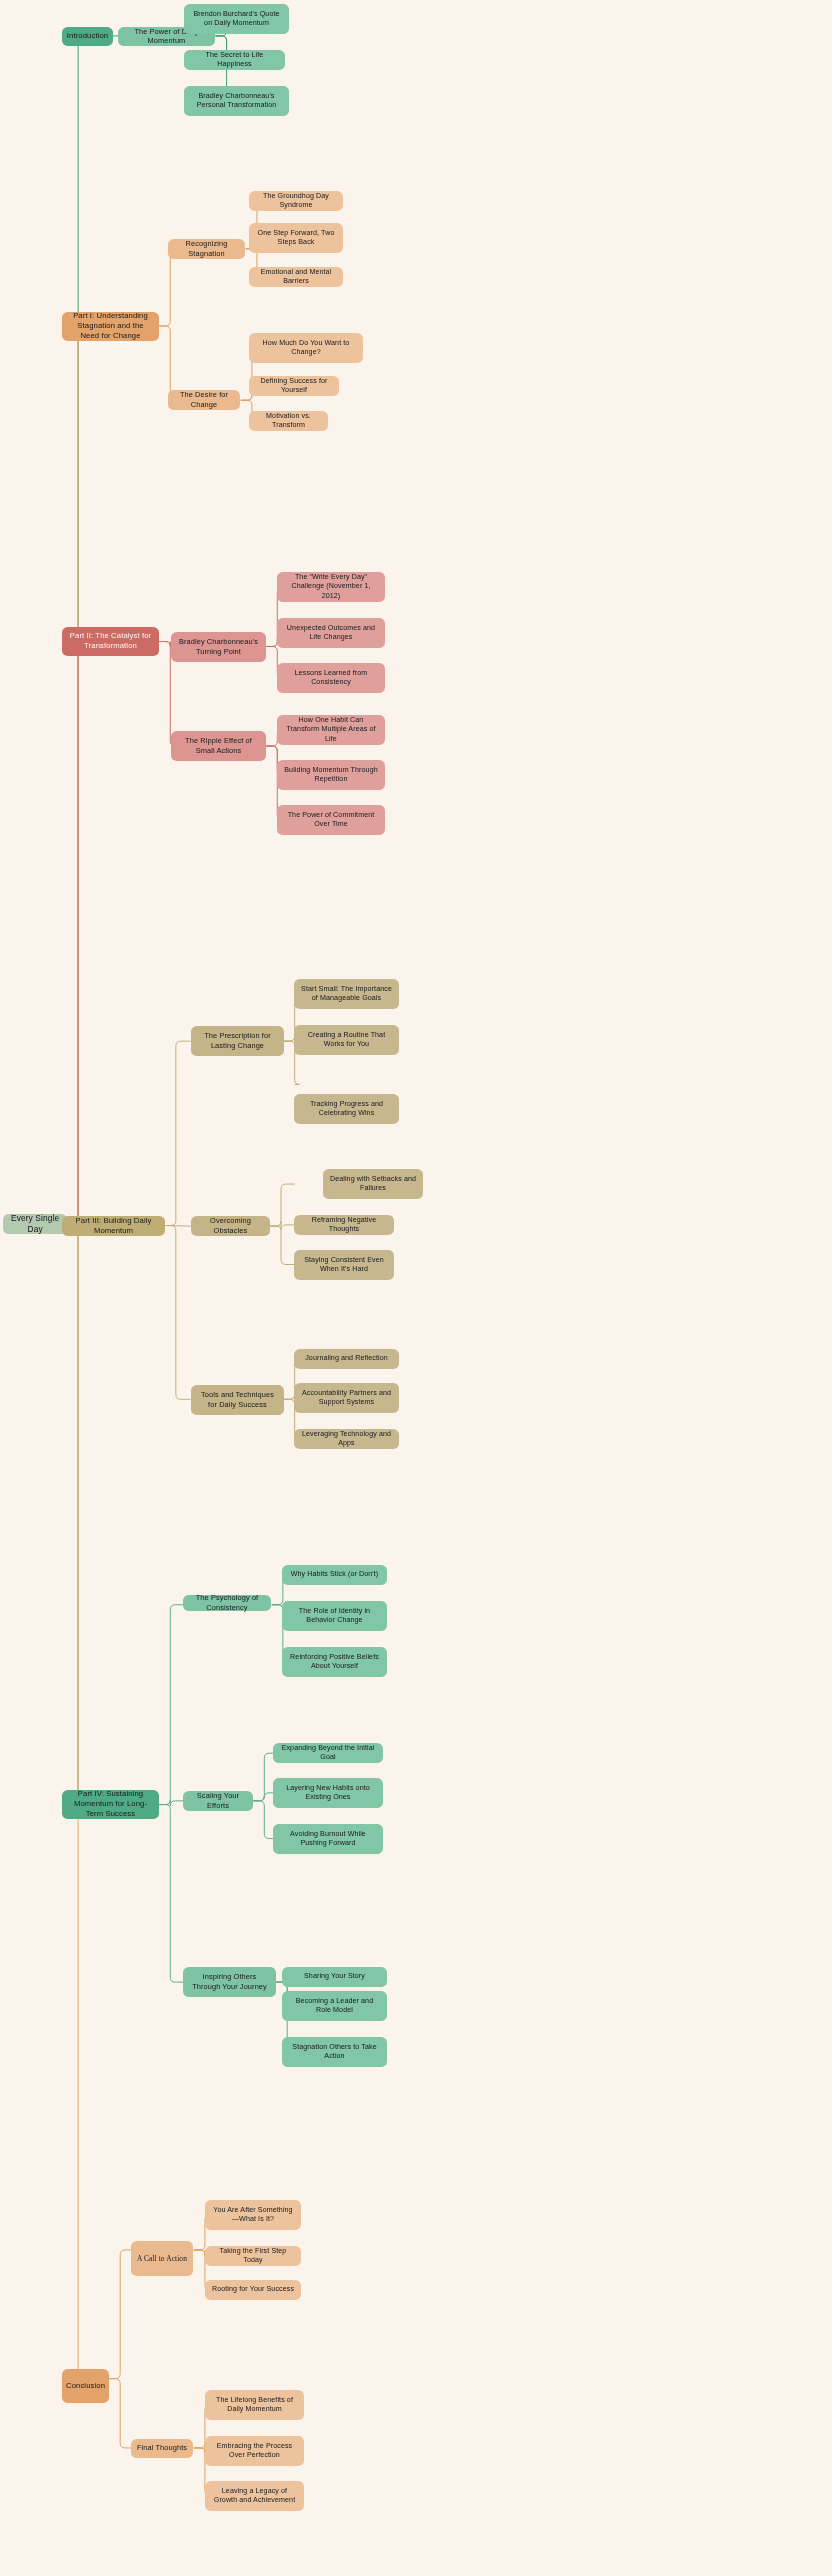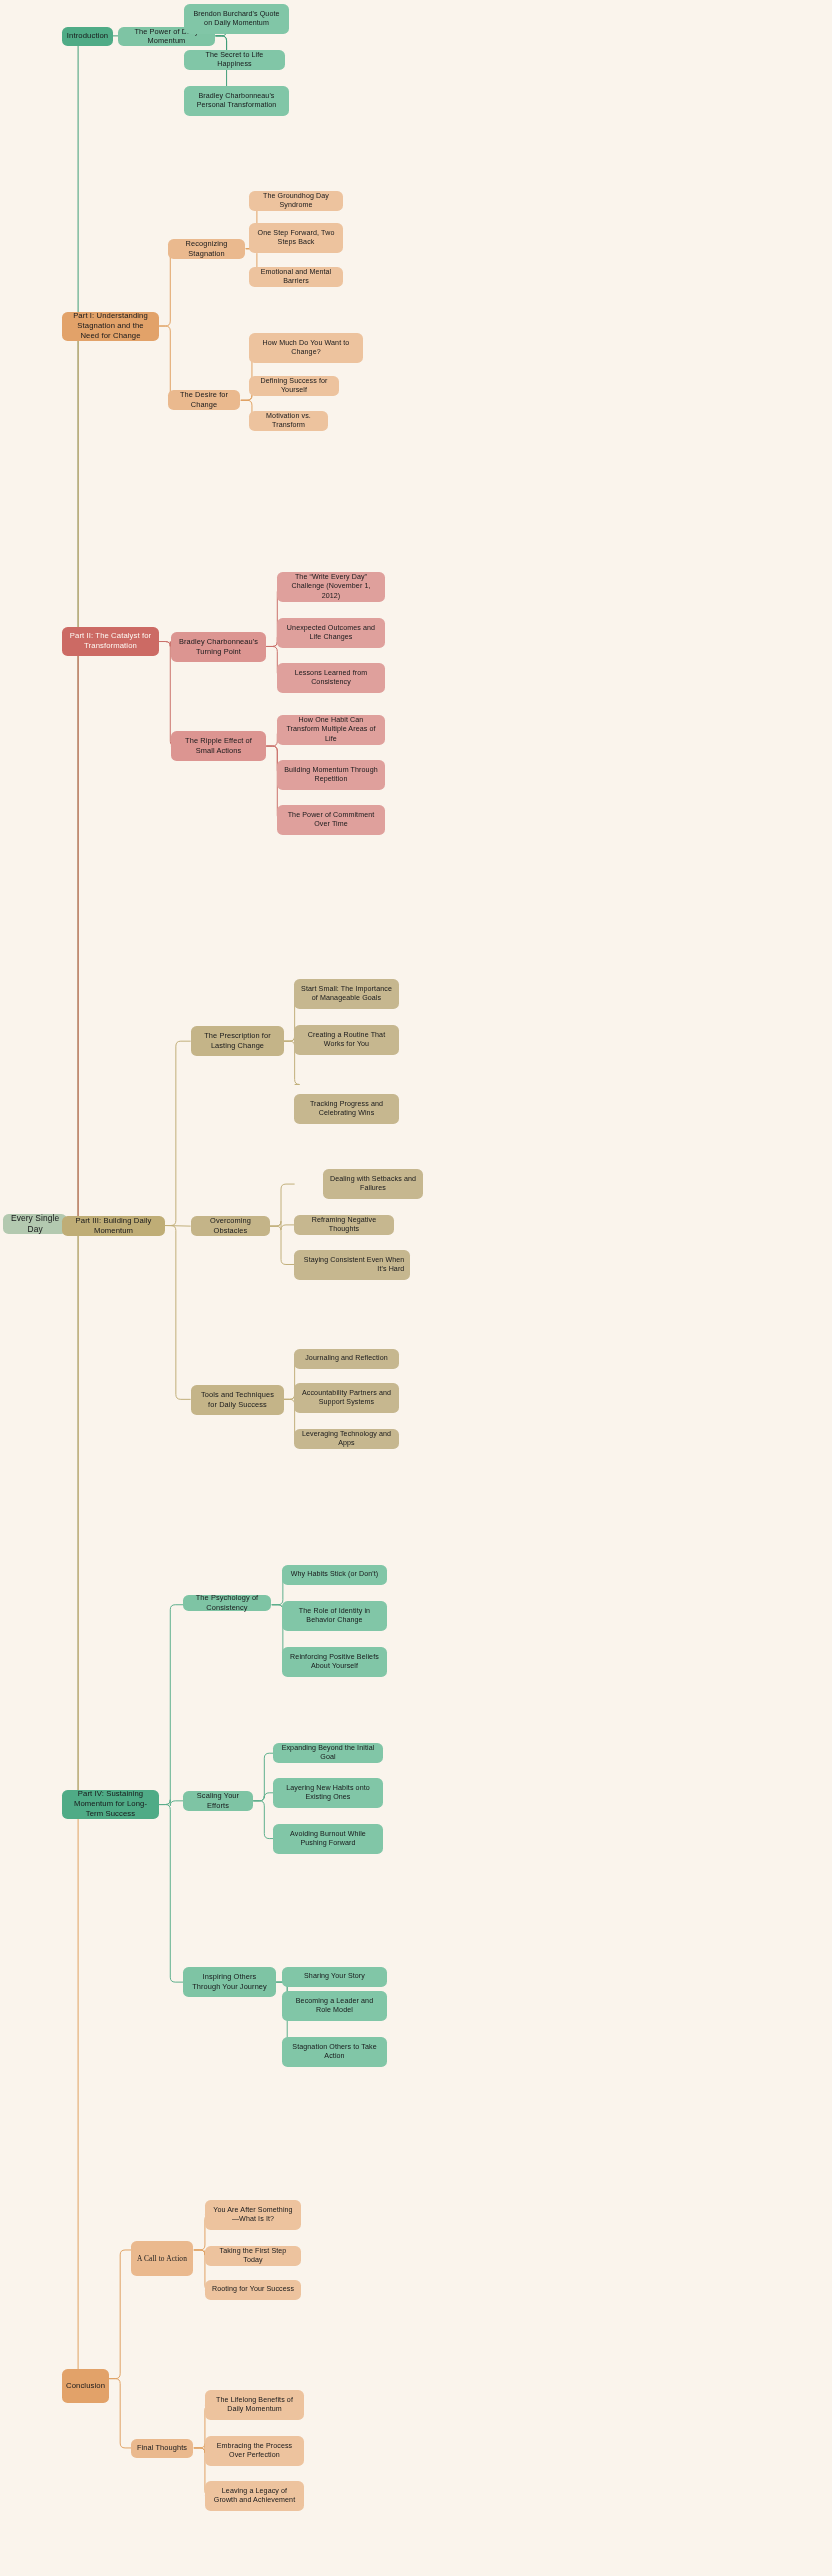--- a/index.html
+++ b/index.html
@@ -183,21 +183,21 @@
       </div>
       <div class="node lvl2" style="left: 191px; top: 1216px; width: 79px; height: 20px; background: rgb(196, 180, 136);">
         <span>Overcoming Obstacles</span>
       </div>
       <div class="node lvl3" style="left: 294px; top: 1169px; width: 100px; height: 30px; background: rgb(198, 183, 143); margin-left: 29px;">
         <span>Dealing with Setbacks and Failures</span>
       </div>
       <div class="node lvl3" style="left: 294px; top: 1215px; width: 100px; height: 20px; background: rgb(198, 183, 143);">
         <span>Reframing Negative Thoughts</span>
       </div>
-      <div class="node lvl3" style="left: 294px; top: 1250px; width: 116px; height: 30px; background: rgb(198, 183, 143); text-align: right;">
+      <div class="node lvl3" style="left: 294px; top: 1250px; width: 100px; height: 30px; background: rgb(198, 183, 143);">
         <span>Staying Consistent Even When It's Hard</span>
       </div>
       <div class="node lvl2" style="left: 191px; top: 1385px; width: 93px; height: 30px; background: rgb(196, 180, 136);">
         <span>Tools and Techniques for Daily Success</span>
       </div>
       <div class="node lvl3" style="left: 294px; top: 1349px; width: 105px; height: 20px; background: rgb(198, 183, 143);">
         <span>Journaling and Reflection</span>
       </div>
       <div class="node lvl3" style="left: 294px; top: 1383px; width: 105px; height: 30px; background: rgb(198, 183, 143);">
         <span>Accountability Partners and Support Systems</span>

